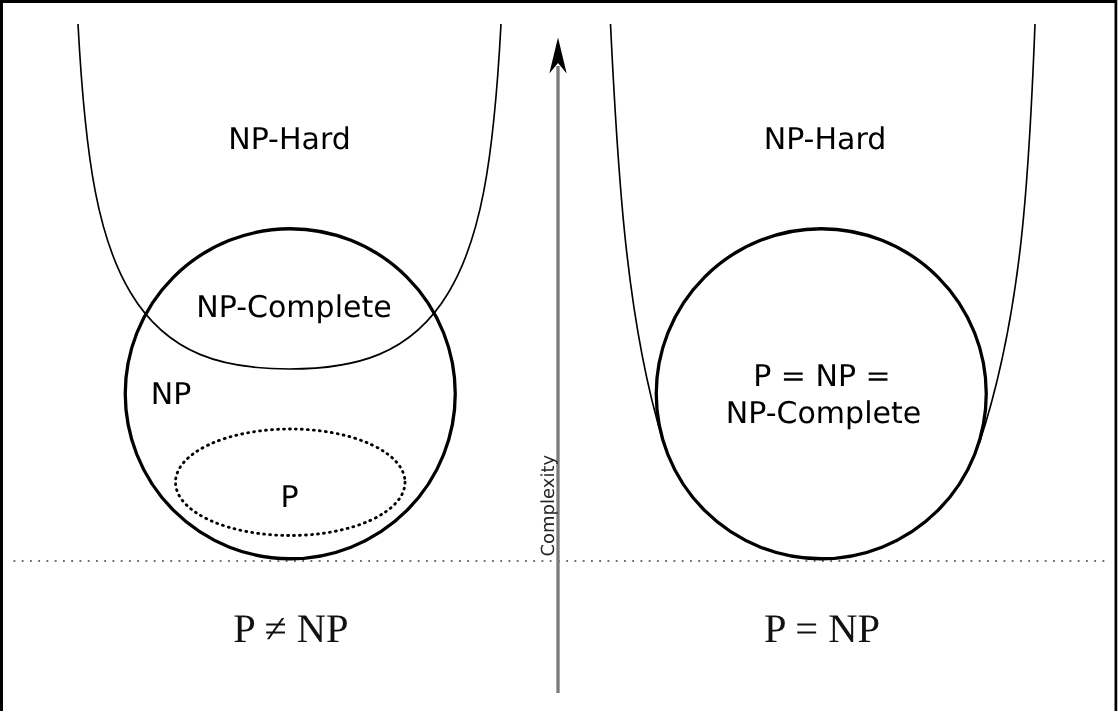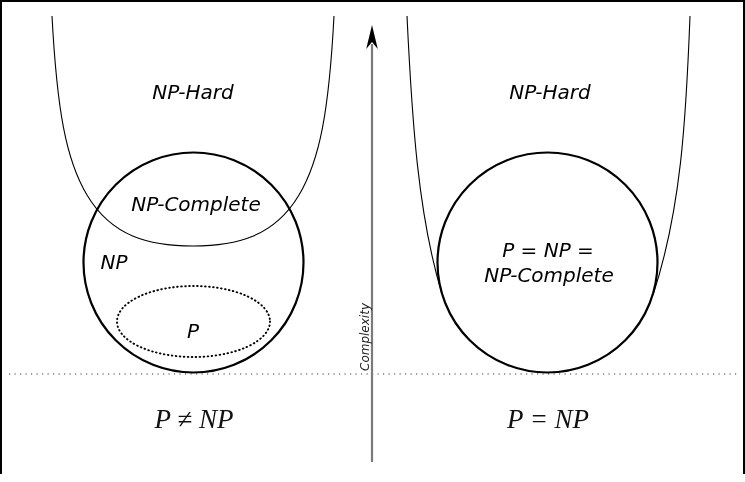--- a/index.html
+++ b/index.html
@@ -1,16 +1,16 @@
 <!DOCTYPE html>
 <html style="--bg: #ffffff; --ink: #000000; --axis: #7b7b7b; --dot: #3c3c3c;"><head>
 <meta charset="utf-8">
 <style>
   html,body { margin:0; padding:0; background:#fff; }
-  .stage { width:745px; height:474px; position:relative; background:var(--bg,#ffffff); overflow:hidden;font-style:italic; }
+  .stage { width:745px; height:474px; position:relative; background:var(--bg,#ffffff); overflow:hidden; }
   .stage svg { display:block; width:745px; height:482px; }
   .frame { fill:none; stroke:var(--ink,#000); stroke-width:4; }
   .thin  { fill:none; stroke:var(--ink,#000); stroke-width:1.1; }
   .thick { fill:none; stroke:var(--ink,#000); stroke-width:2.2; }
   .dotted-ellipse { fill:none; stroke:var(--ink,#000); stroke-width:1.9;
                     stroke-dasharray:0.6 3.4; stroke-linecap:round; }
   .dotline { fill:none; stroke:var(--dot,#3c3c3c); stroke-width:1.1;
              stroke-dasharray:1.2 4.3; stroke-linecap:butt; }
   .axisline { stroke:var(--axis,#7b7b7b); stroke-width:2.2; }
   .arrowhead { fill:var(--ink,#000); stroke:none; }

